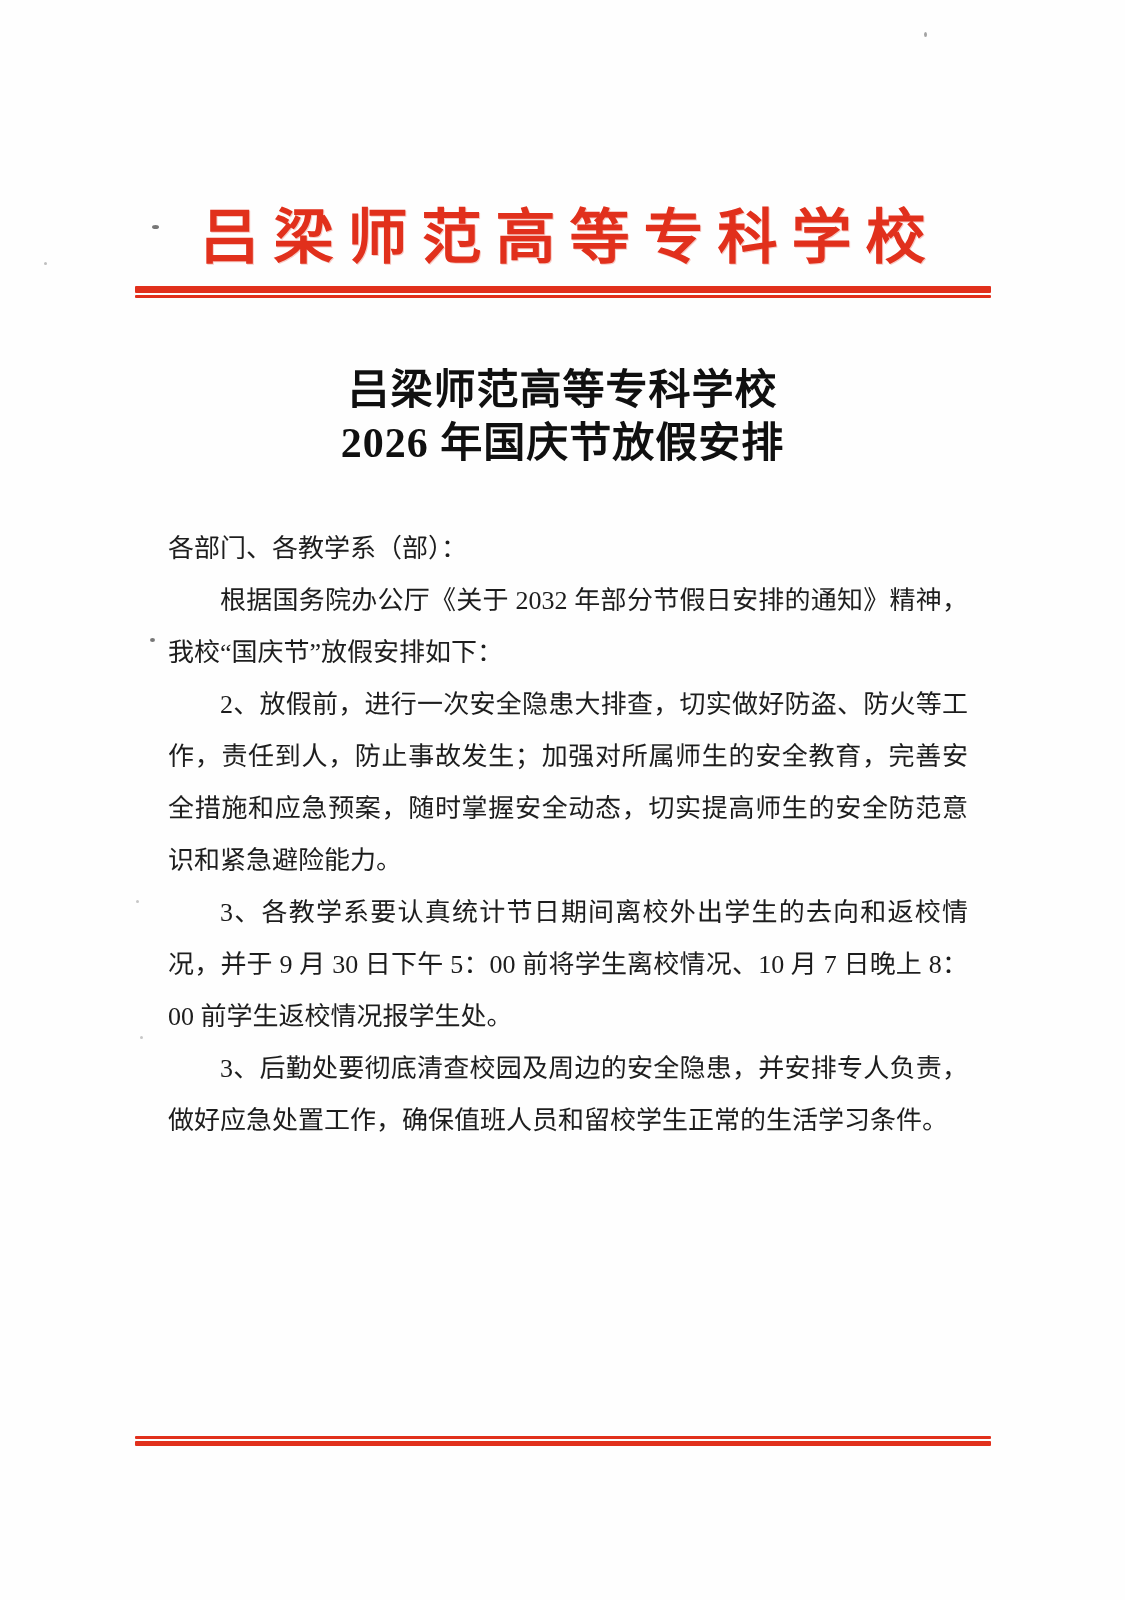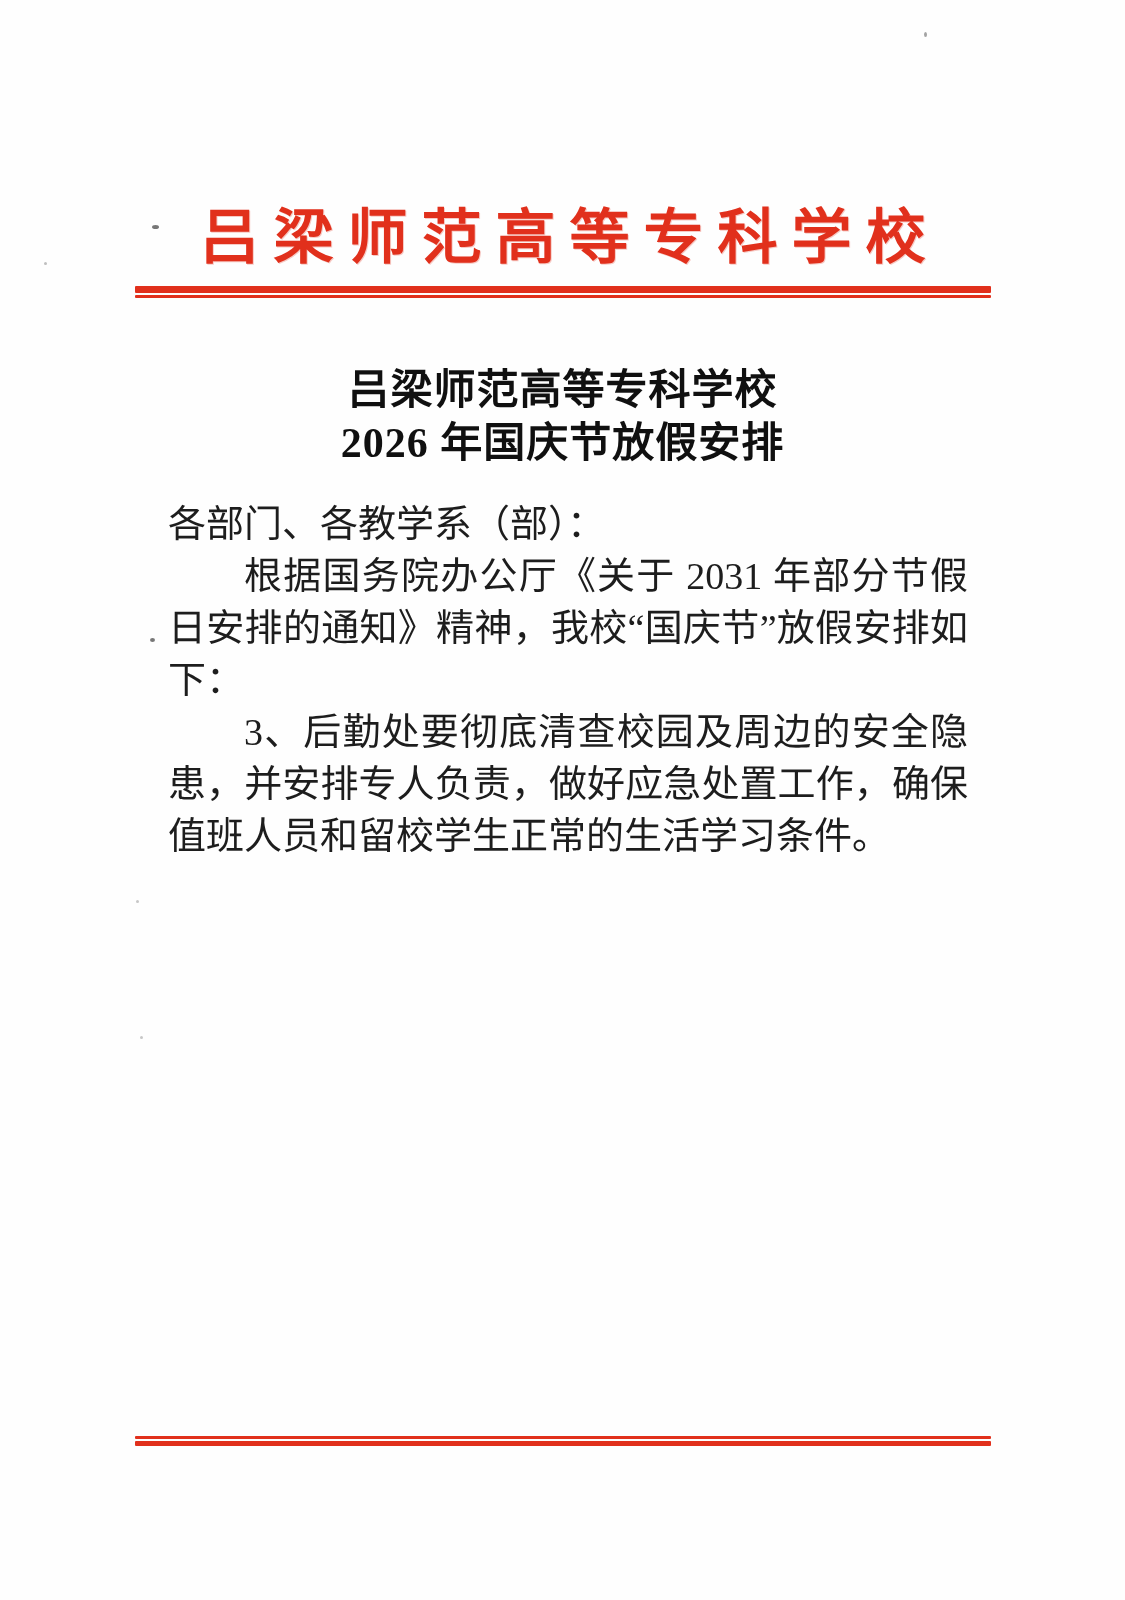--- a/index.html
+++ b/index.html
@@ -56,25 +56,25 @@
     color:#101010;
     font-size:42px;
     font-weight:700;
     line-height:53px;
     letter-spacing:1px;
   }
 
   
   .body-text{
     position:absolute;
-    top:498px;
+    top:523px;
     left:168px;
     width:800px;
     color:var(--ink);
-    font-size:38px;
+    font-size:26px;
     line-height:52px;
     text-align:justify;
     text-justify:inter-ideograph;
     font-family:Liberation Serif, serif;
   }
   .body-text p{margin:0;}
   .para{text-indent:2em;}
 
   
   .speck{
@@ -103,21 +103,23 @@
     <div class="bar bar-b"></div>
   </div>
 
   <div class="doc-title">
     <div>吕梁师范高等专科学校</div>
     <div>2026 年国庆节放假安排</div>
   </div>
 
   <div class="body-text">
     <p class="salutation">各部门、各教学系（部）：</p>
-    <p class="para">根据国务院办公厅《关于 2031 年部分节假日安排的通知》精神，我校“国庆节”放假安排如下：</p>
+    <p class="para">根据国务院办公厅《关于 2032 年部分节假日安排的通知》精神，我校“国庆节”放假安排如下：</p>
+    <p class="para">2、放假前，进行一次安全隐患大排查，切实做好防盗、防火等工作，责任到人，防止事故发生；加强对所属师生的安全教育，完善安全措施和应急预案，随时掌握安全动态，切实提高师生的安全防范意识和紧急避险能力。</p>
+    <p class="para">3、各教学系要认真统计节日期间离校外出学生的去向和返校情况，并于 9 月 30 日下午 5：00 前将学生离校情况、10 月 7 日晚上 8：00 前学生返校情况报学生处。</p>
     <p class="para">3、后勤处要彻底清查校园及周边的安全隐患，并安排专人负责，做好应急处置工作，确保值班人员和留校学生正常的生活学习条件。</p>
   </div>
 
   <div class="rule rule-bottom">
     <div class="bar bar-a"></div>
     <div class="gap"></div>
     <div class="bar bar-b"></div>
   </div>
 
   <span class="speck speck-1"></span>

